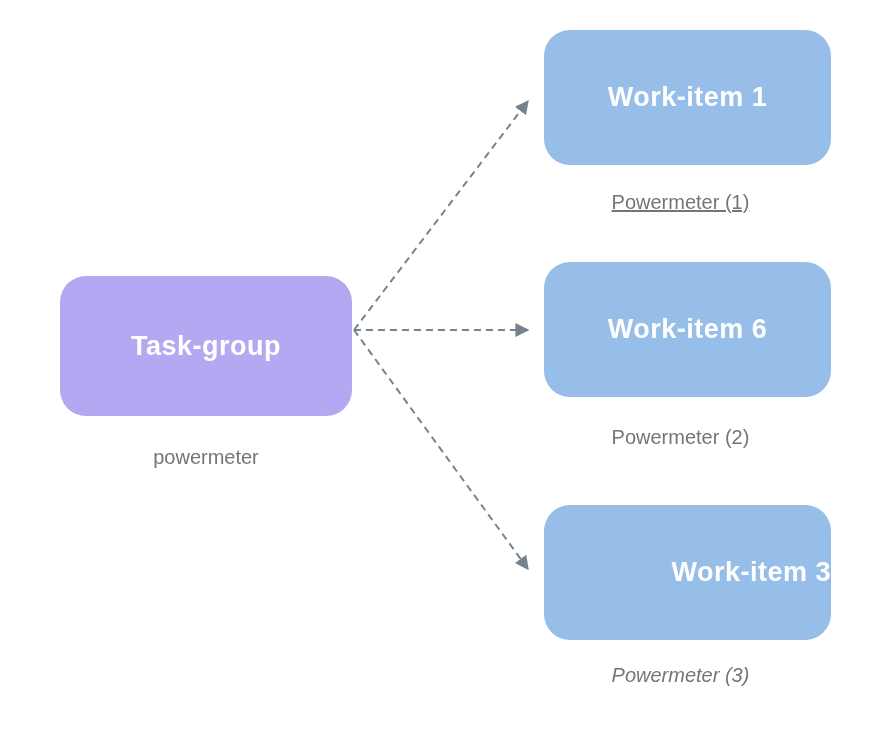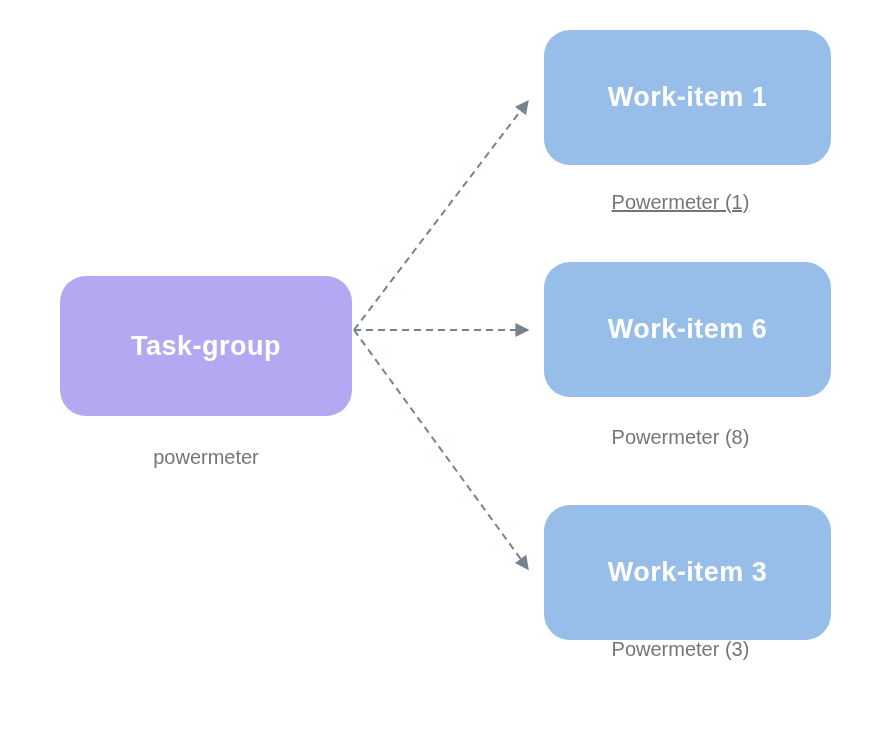--- a/index.html
+++ b/index.html
@@ -47,34 +47,34 @@
     background: var(--source-fill);
     margin-top: 16px;
   }
   .target-node {
     left: 544px;
     width: 287px; height: 135px;
     background: var(--target-fill);
   }
   .target-1 { top: 30px; }
   .target-2 { top: 262px; }
-  .target-3 { top: 505px; }
+  .target-3 { top: 505px; justify-content: flex-end; }
   .caption {
     position: absolute;
     height: 26px;
     line-height: 26px;
     text-align: center;
     color: var(--caption-text);
     font-size: 20px;
   }
   .source-caption { left: 60px; top: 424px; width: 292px; margin-top: 20px; }
   .target-caption { left: 533px; width: 295px; }
   .target-caption-1 { top: 189px; text-decoration: underline; }
   .target-caption-2 { top: 424px; }
-  .target-caption-3 { top: 636px; }
+  .target-caption-3 { top: 662px; font-style: italic; }
 </style>
 </head>
 <body>
 
 <div class="canvas">
 
   <svg class="connectors" width="890" height="732" viewBox="0 0 890 732" xmlns="http://www.w3.org/2000/svg">
     <defs>
       <marker id="arrowhead" viewBox="0 0 10 10" refX="9" refY="5" markerWidth="7" markerHeight="7" orient="auto-start-reverse">
         <path d="M 0 0 L 10 5 L 0 10 z" fill="var(--connector)"></path>
@@ -91,20 +91,20 @@
   <div class="caption source-caption">powermeter</div>
 
   <div class="node target-node target-1">
     <span class="node-label">Work-item 1</span>
   </div>
   <div class="caption target-caption target-caption-1">Powermeter (1)</div>
 
   <div class="node target-node target-2">
     <span class="node-label">Work-item 6</span>
   </div>
-  <div class="caption target-caption target-caption-2">Powermeter (8)</div>
+  <div class="caption target-caption target-caption-2">Powermeter (2)</div>
 
   <div class="node target-node target-3">
     <span class="node-label">Work-item 3</span>
   </div>
   <div class="caption target-caption target-caption-3">Powermeter (3)</div>
 
 </div>
 
 </body></html>

